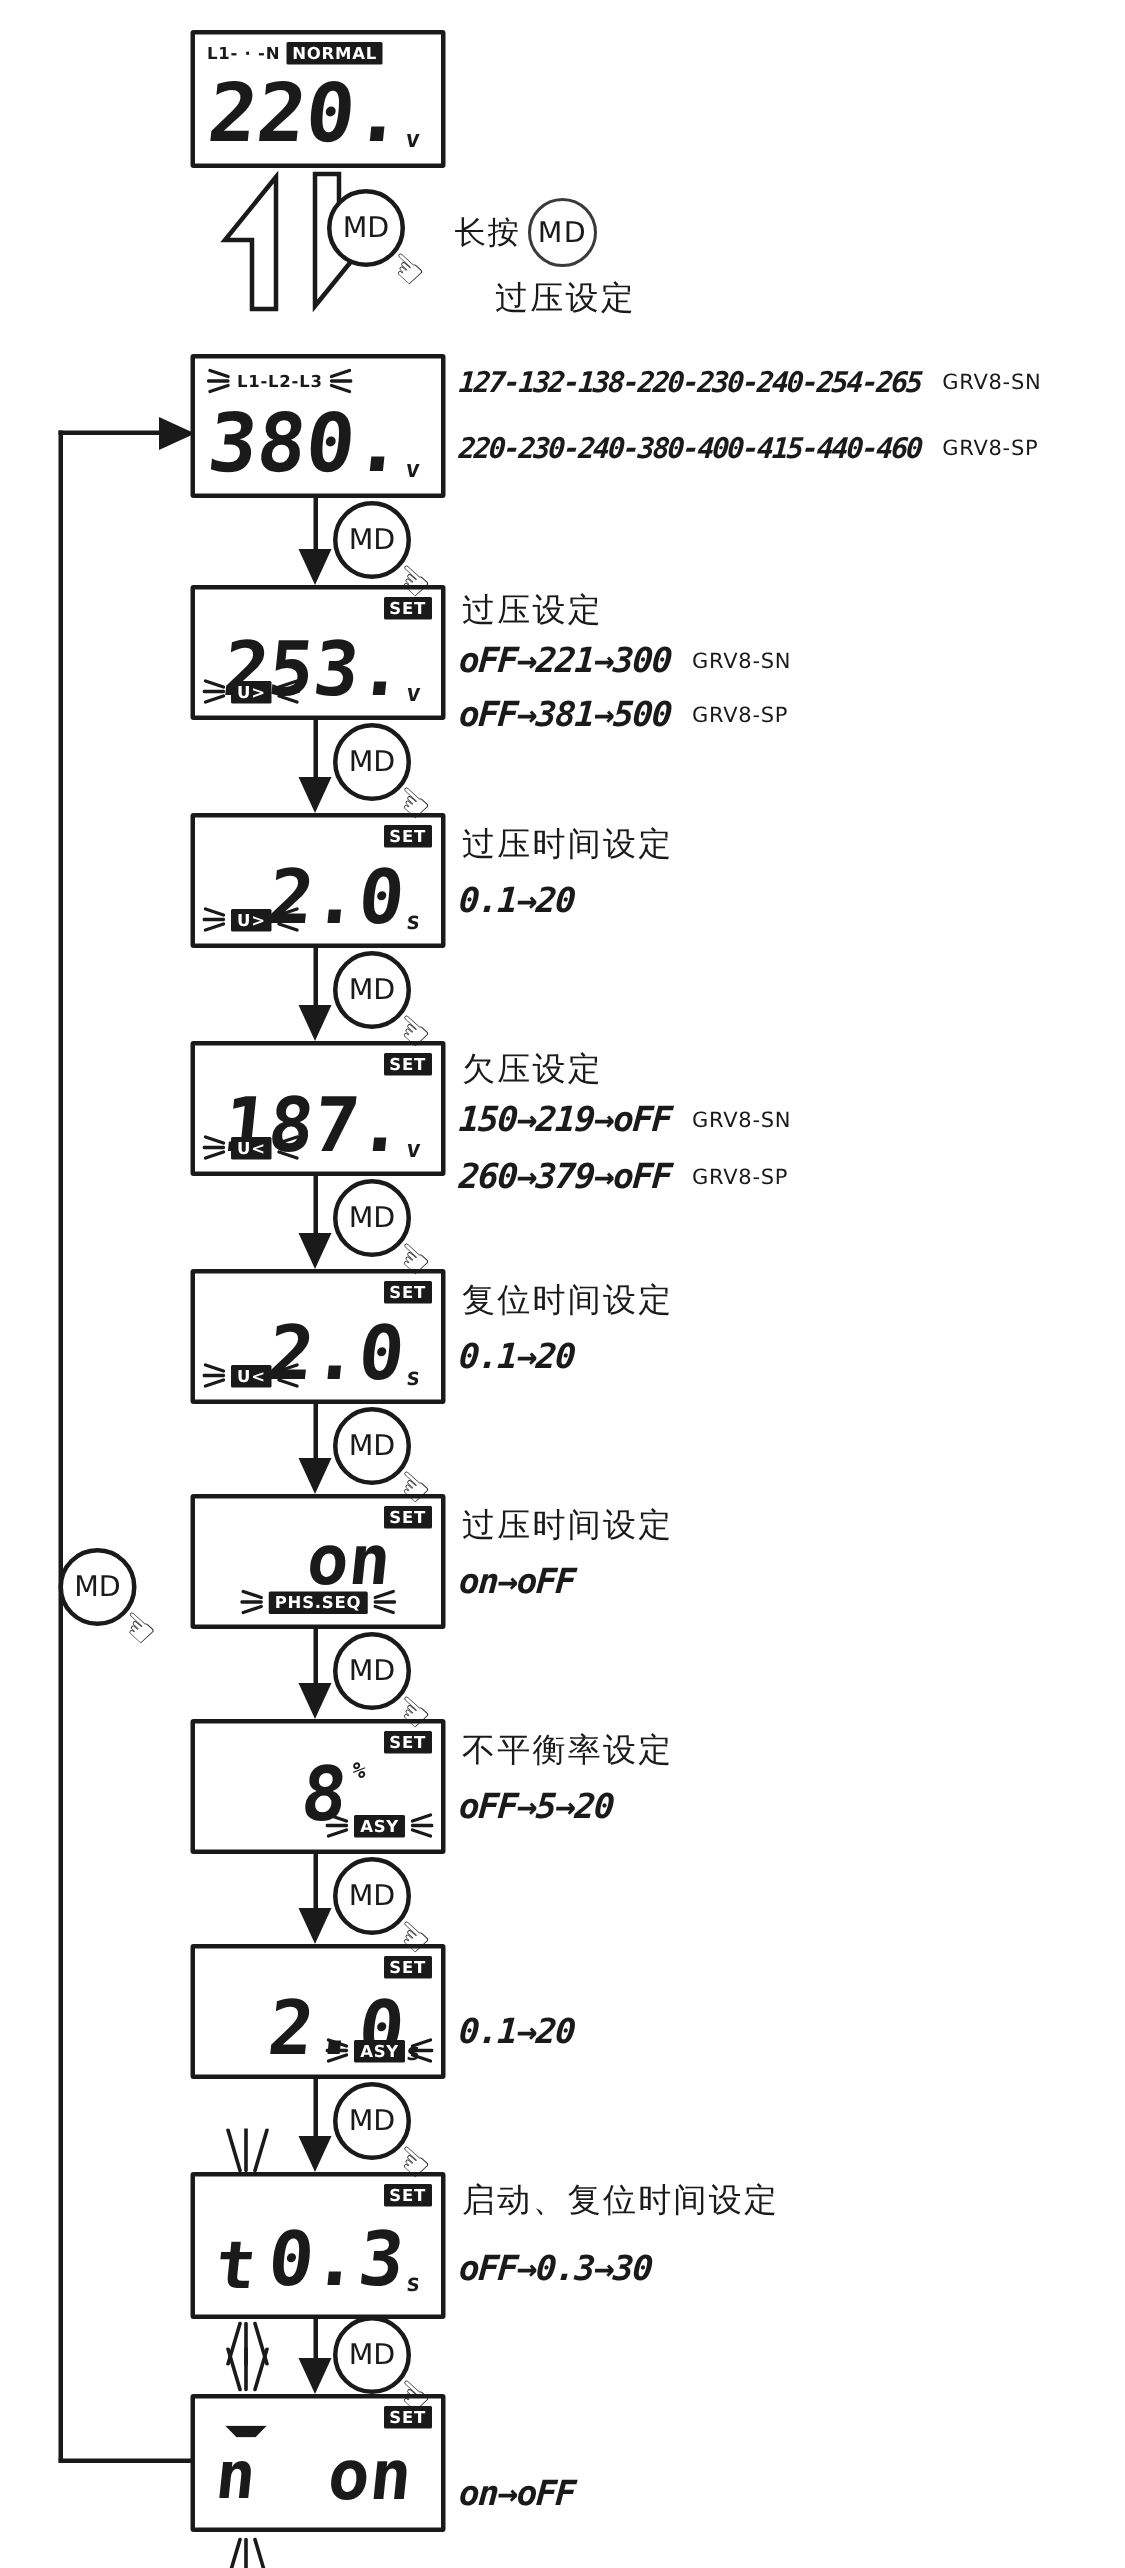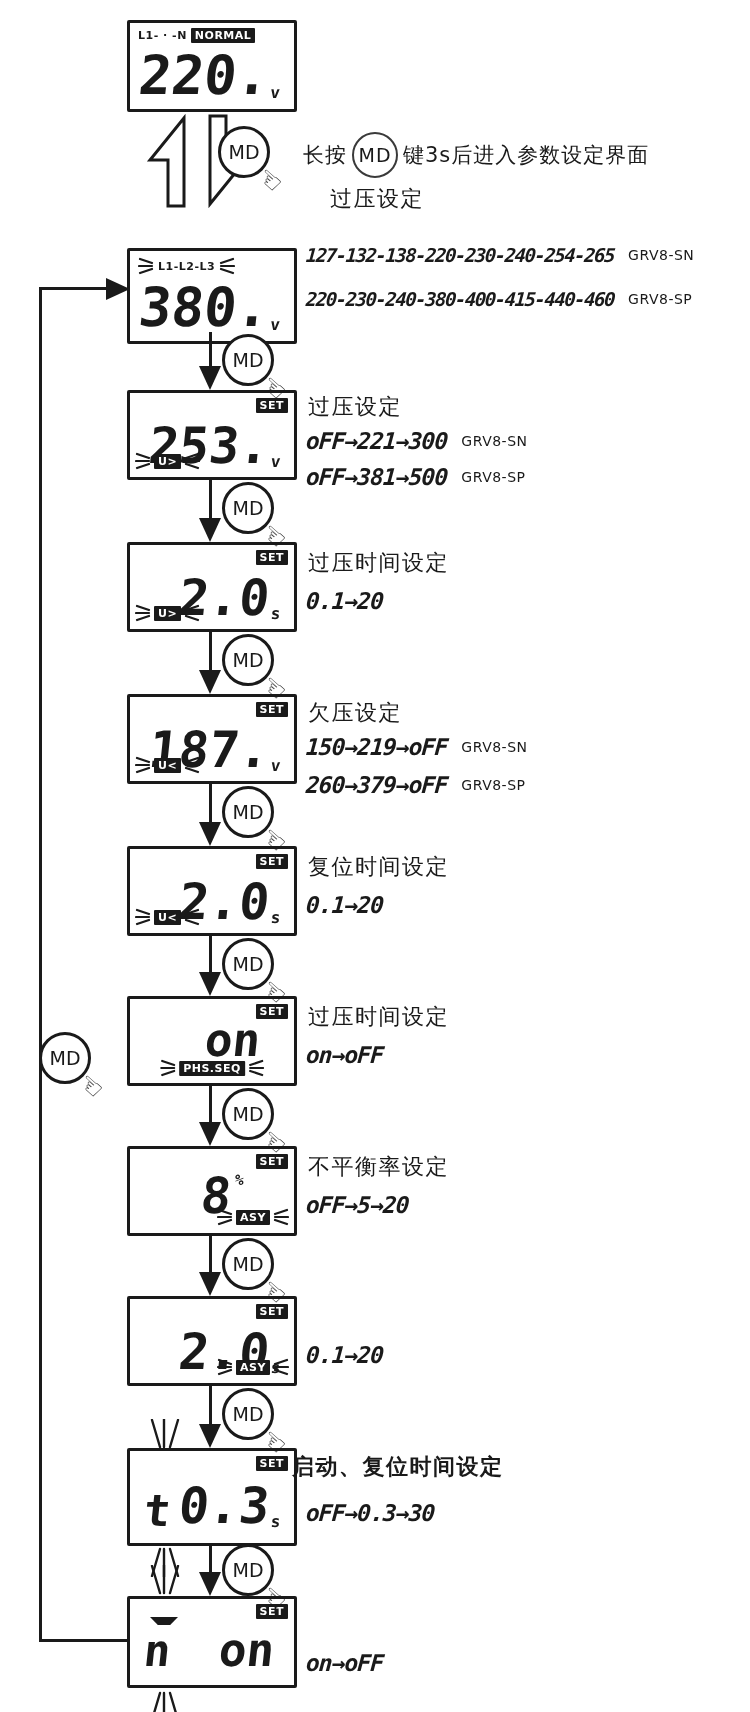--- a/index.html
+++ b/index.html
@@ -88,26 +88,25 @@
   </svg>
 
   <div class="md" style="left:218px;top:126px;">
     <span>MD</span>
     <span class="hand">☜</span>
   </div>
 
   <div class="caption">
     <span>长按</span>
     <span class="cap-md">MD</span>
-    <span>键3s后进入参数设定界面</span>
   </div>
 
   <div class="annot-title" style="left:330px;top:184px;">过压设定</div>
 
-  <div class="lcd" style="top:248px;height:96px;padding-left:48px;">
+  <div class="lcd" style="top:236px;height:96px;padding-left:48px;">
     <div class="topline">
       <svg class="rays" width="16" height="20" viewBox="0 0 16 20">
           <path d="M2 3 L14 7 M1 10 L14 10 M2 17 L14 13" stroke="#1a1a1a" stroke-width="2.2" fill="none" stroke-linecap="round"></path>
         </svg>
       <span>L1-L2-L3</span>
       <svg class="rays flip" width="16" height="20" viewBox="0 0 16 20">
           <path d="M2 3 L14 7 M1 10 L14 10 M2 17 L14 13" stroke="#1a1a1a" stroke-width="2.2" fill="none" stroke-linecap="round"></path>
         </svg>
     </div>
     <div class="val seg">
@@ -362,21 +361,21 @@
       </svg>
     <svg class="vrays flipv" style="left:14px;bottom:-34px;" width="40" height="30" viewBox="0 0 40 30">
         <path d="M8 1 L16 28 M20 0 L20 28 M34 1 L26 28" stroke="#1a1a1a" stroke-width="2.4" fill="none" stroke-linecap="round"></path>
       </svg>
     <span class="prefix seg">t</span>
     <div class="val seg" style="bottom:14px;">
       <span class="num">0.3</span>
       <span class="unit">s</span>
     </div>
   </div>
-  <div class="annot-title" style="left:292px;top:1452px;font-weight:bold;">启动、复位时间设定</div>
+  <div class="annot-title" style="left:308px;top:1452px;">启动、复位时间设定</div>
   <div class="annot-line" style="left:306px;top:1500px;">
     <span class="seq">oFF→0.3→30</span>
   </div>
 
   <div class="conn" style="top:1546px;">
     <div class="line" style="height:26px;"></div>
       <div class="head"></div>
   </div>
   <div class="md" style="left:222px;top:1544px;">
     <span>MD</span>

